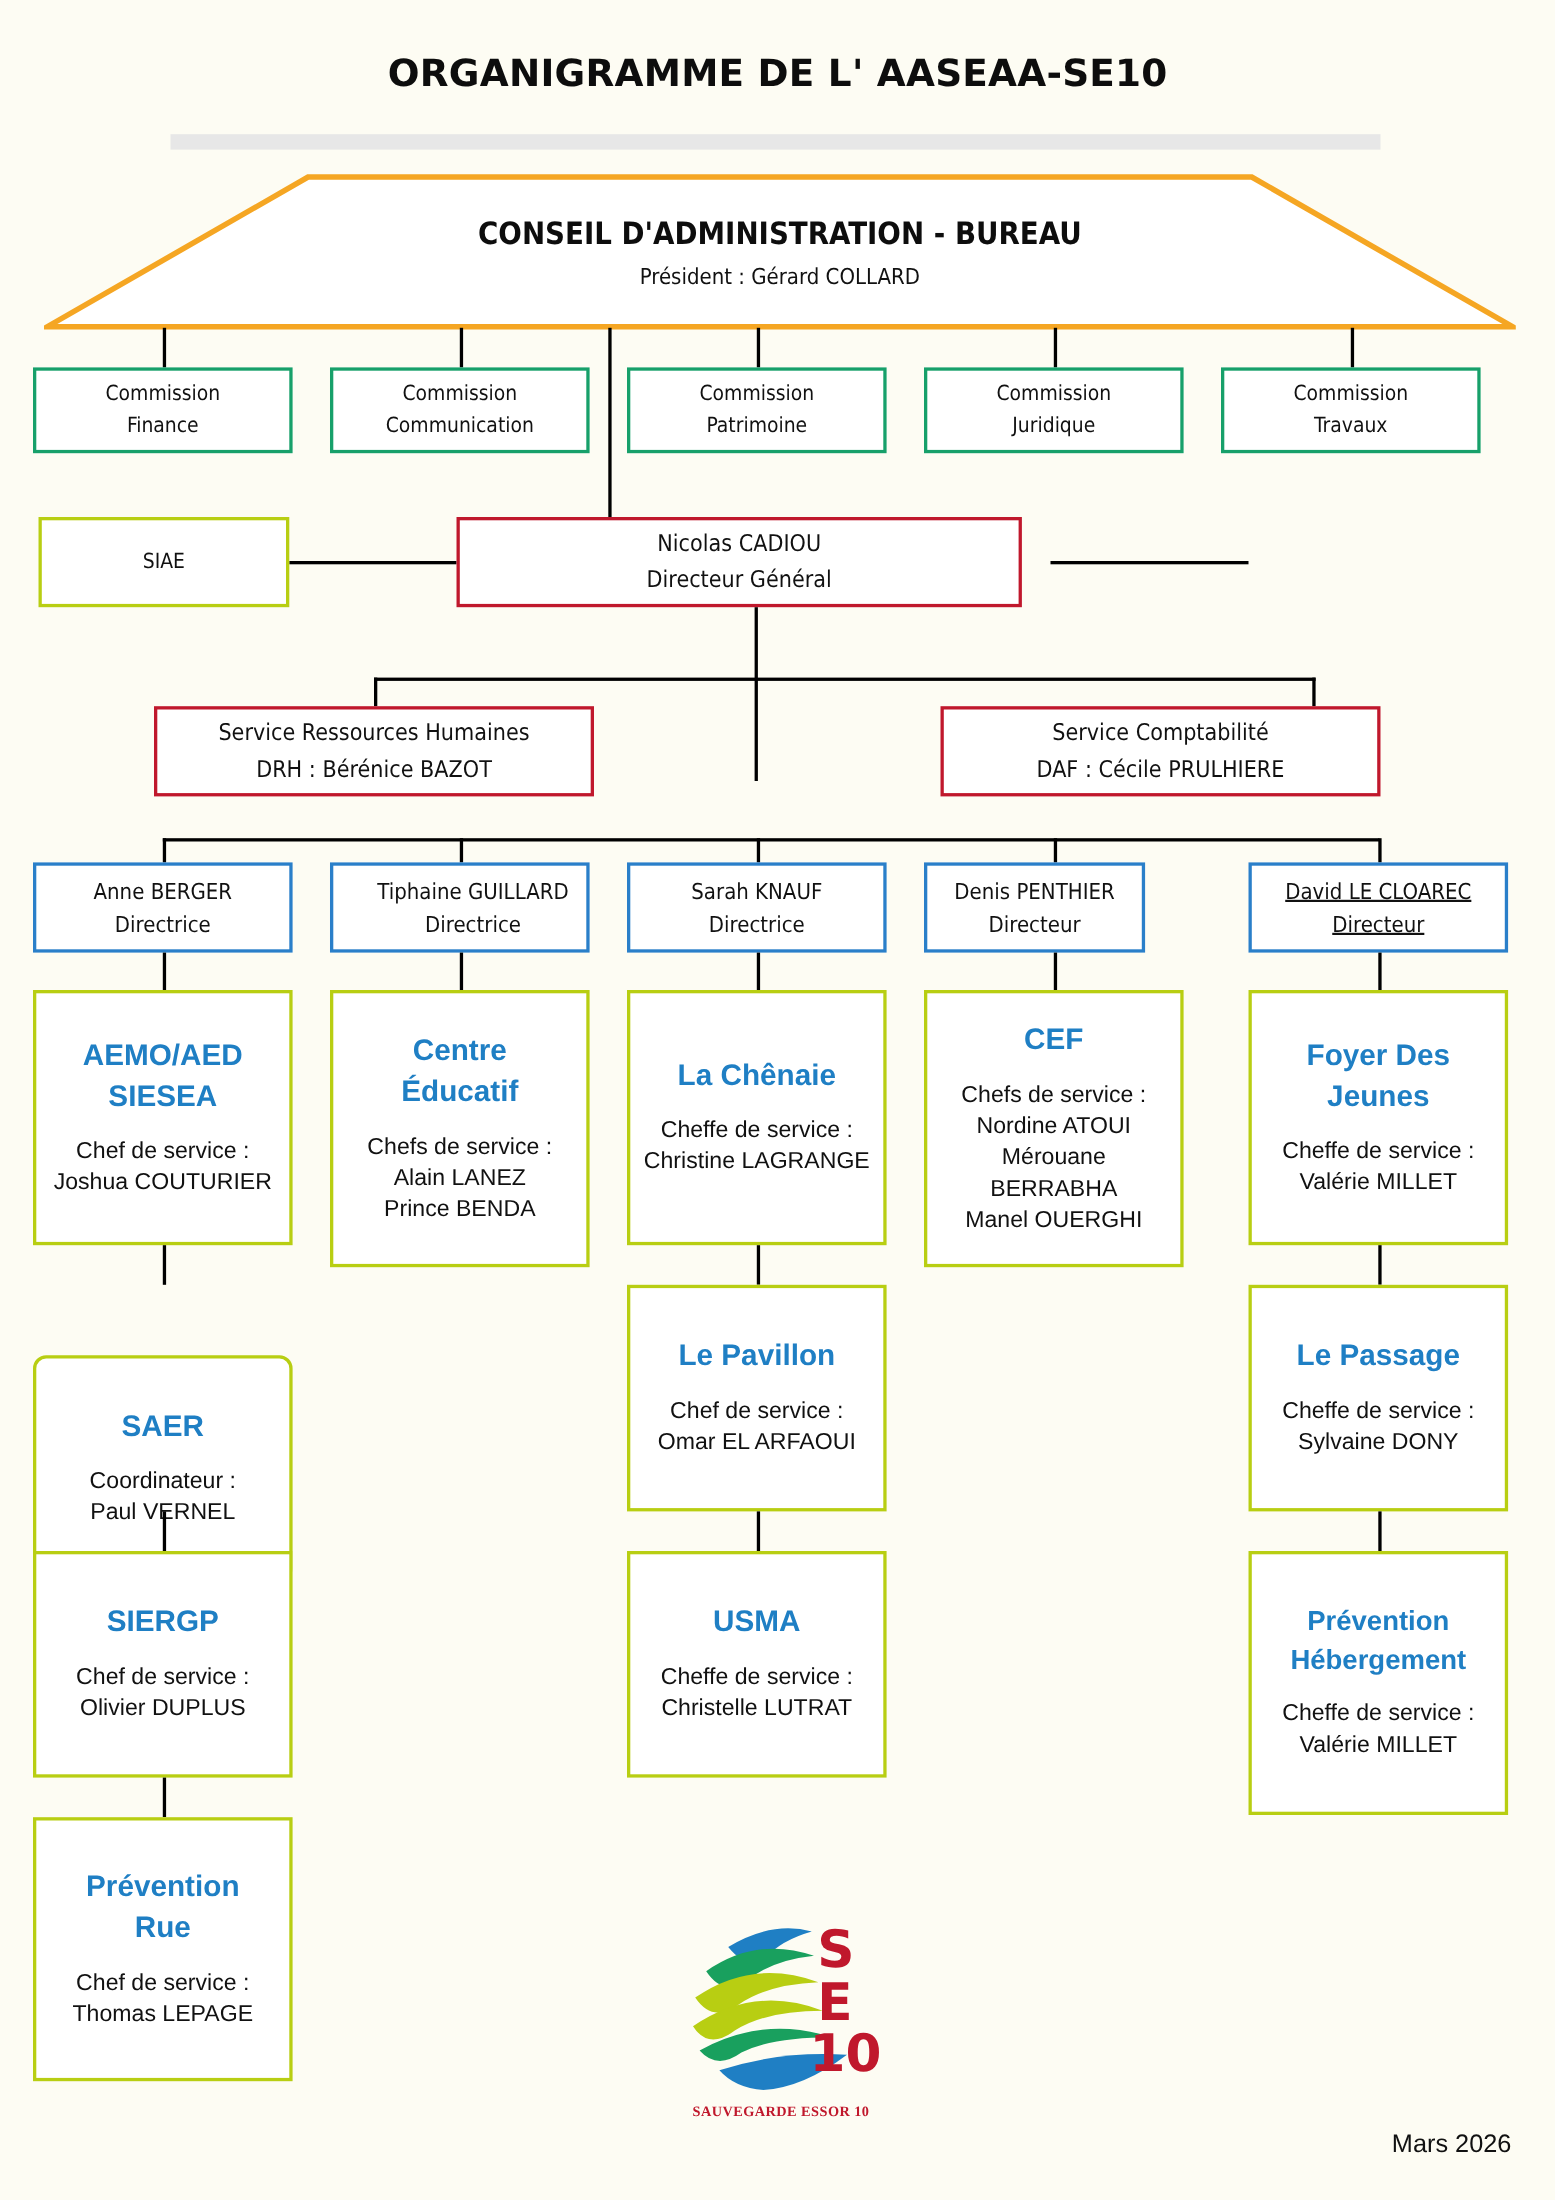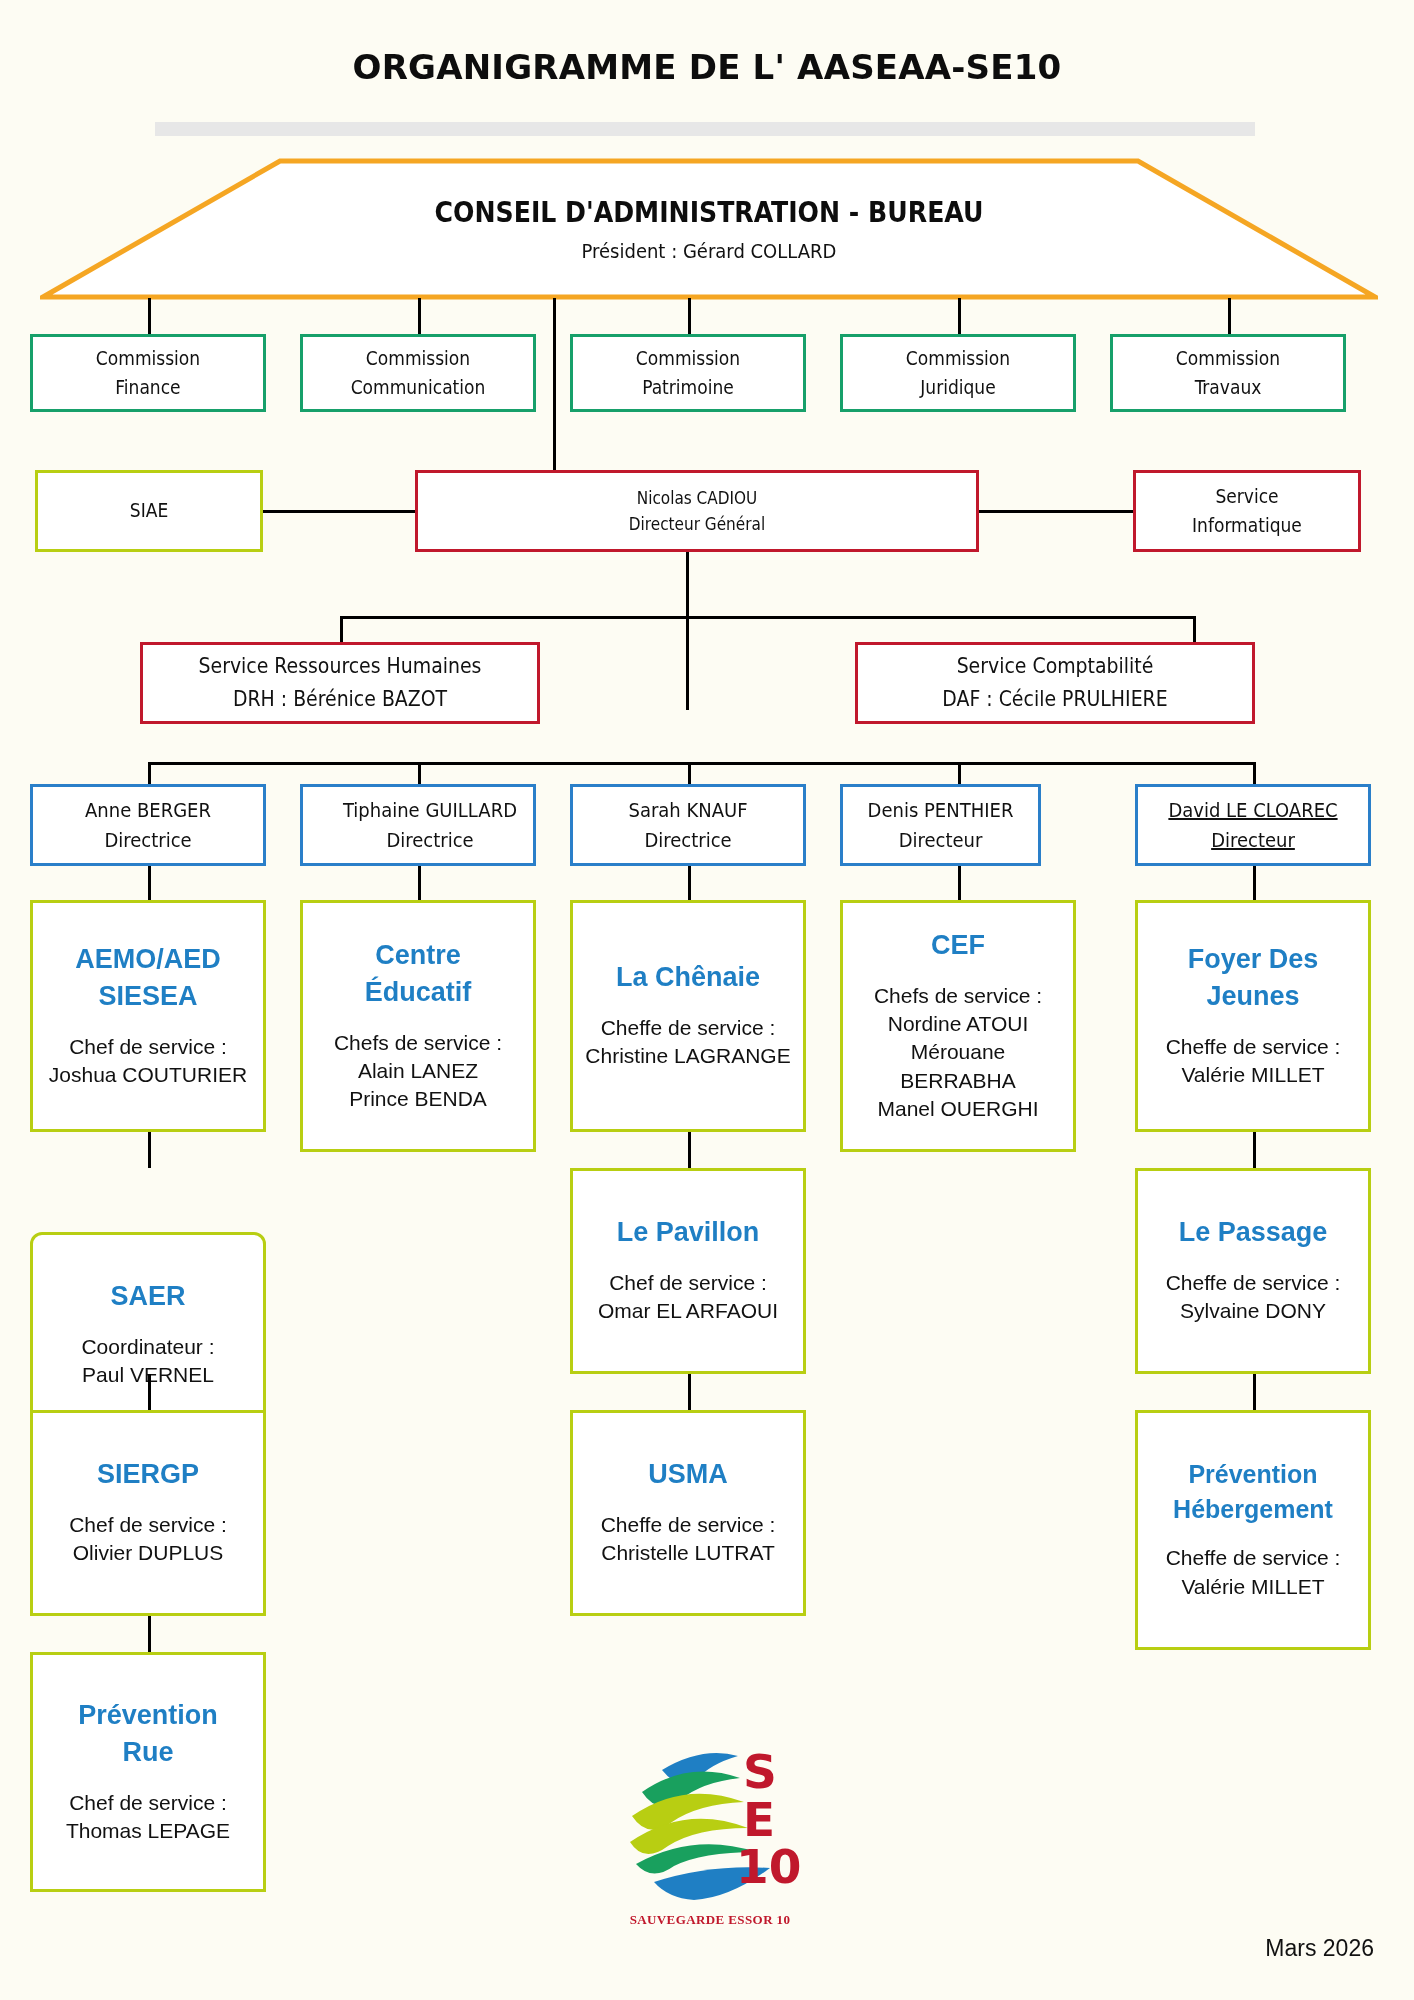--- a/index.html
+++ b/index.html
@@ -155,29 +155,25 @@
     <span class="l2">Travaux</span>
   </div>
 
   <div class="line hline" style="left:260px; top:510px; width:160px;"></div>
   <div class="line hline" style="left:955px; top:510px; width:180px;"></div>
 
   <div class="box olive-box cond" style="left:35px; top:470px; width:228px; height:82px;">
     <span class="l1">SIAE</span>
   </div>
 
-  <div class="box red-box cond" style="left:415px; top:470px; width:564px; height:82px; font-size:17px;">
+  <div class="box red-box cond" style="left:415px; top:470px; width:514px; height:82px; font-size:21px;">
     <span class="l1">Nicolas CADIOU</span>
     <span class="l2">Directeur Général</span>
   </div>
 
-  <div class="box red-box cond" style="left:1133px; top:470px; width:228px; height:82px;">
-    <span class="l1">Service</span>
-    <span class="l2">Informatique</span>
-  </div>
 
   <div class="line vline" style="left:686px; top:552px; height:158px;"></div>
   <div class="line hline" style="left:340px; top:616px; width:856px;"></div>
   <div class="line vline" style="left:340px; top:616px; height:28px;"></div>
   <div class="line vline" style="left:1193px; top:616px; height:28px;"></div>
 
   <div class="box red-box cond" style="left:140px; top:642px; width:400px; height:82px; font-size:21px;">
     <span class="l1">Service Ressources Humaines</span>
     <span class="l2">DRH : Bérénice BAZOT</span>
   </div>

